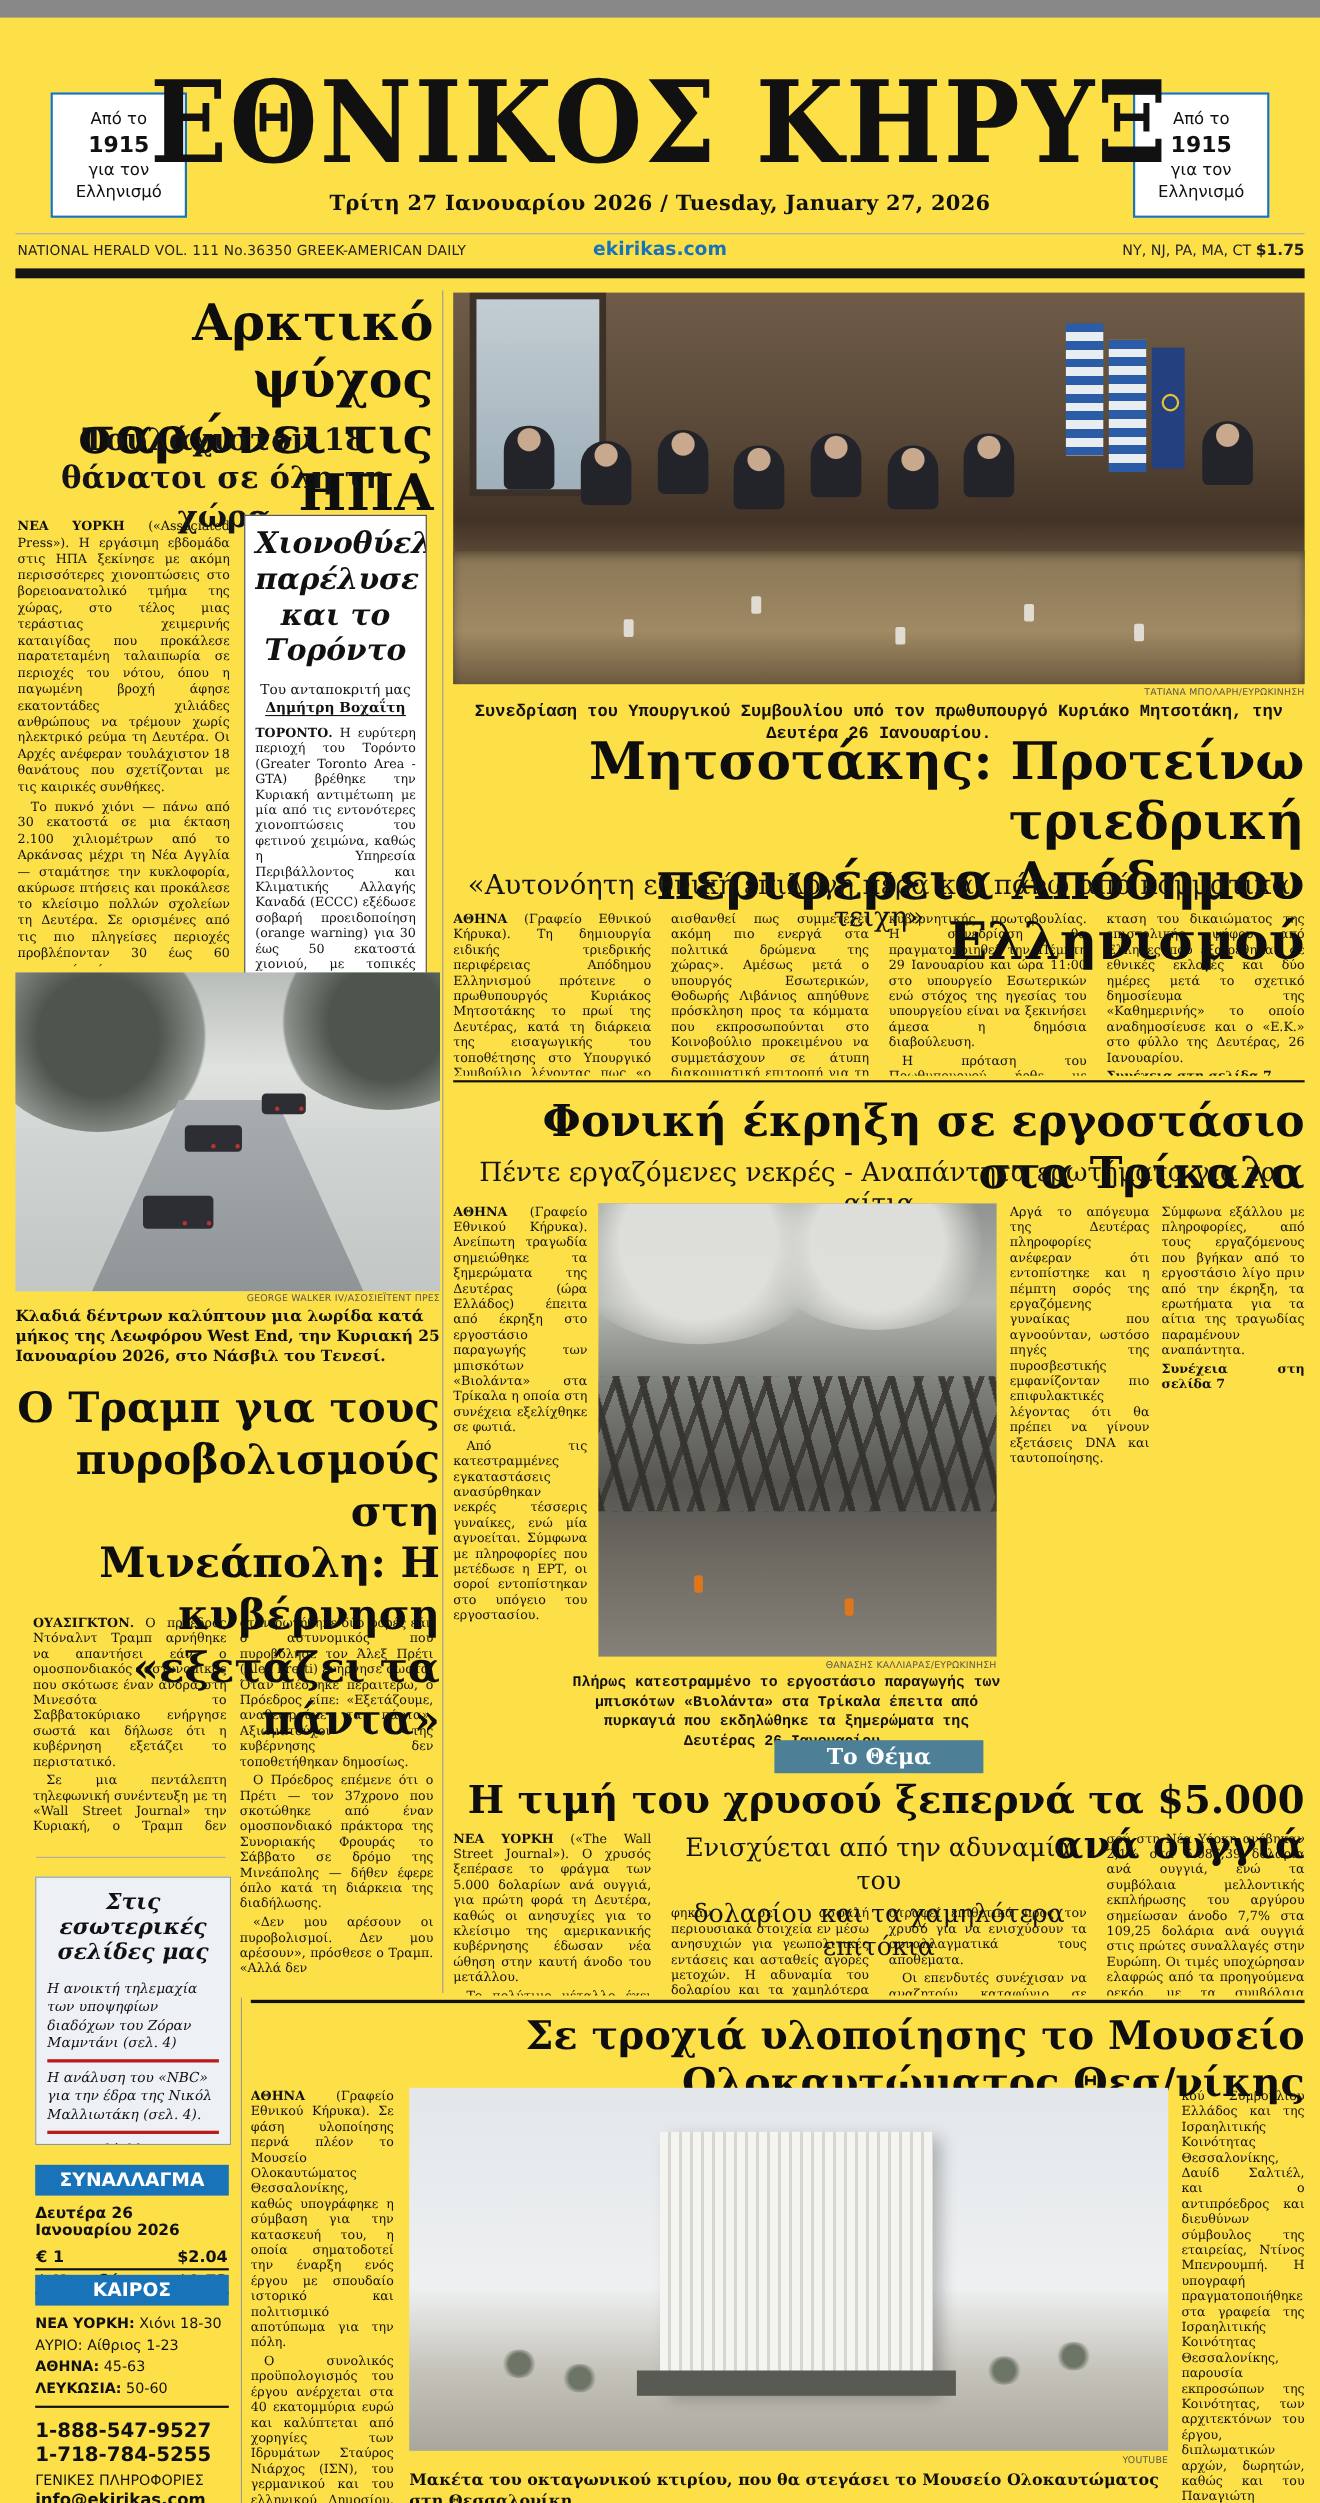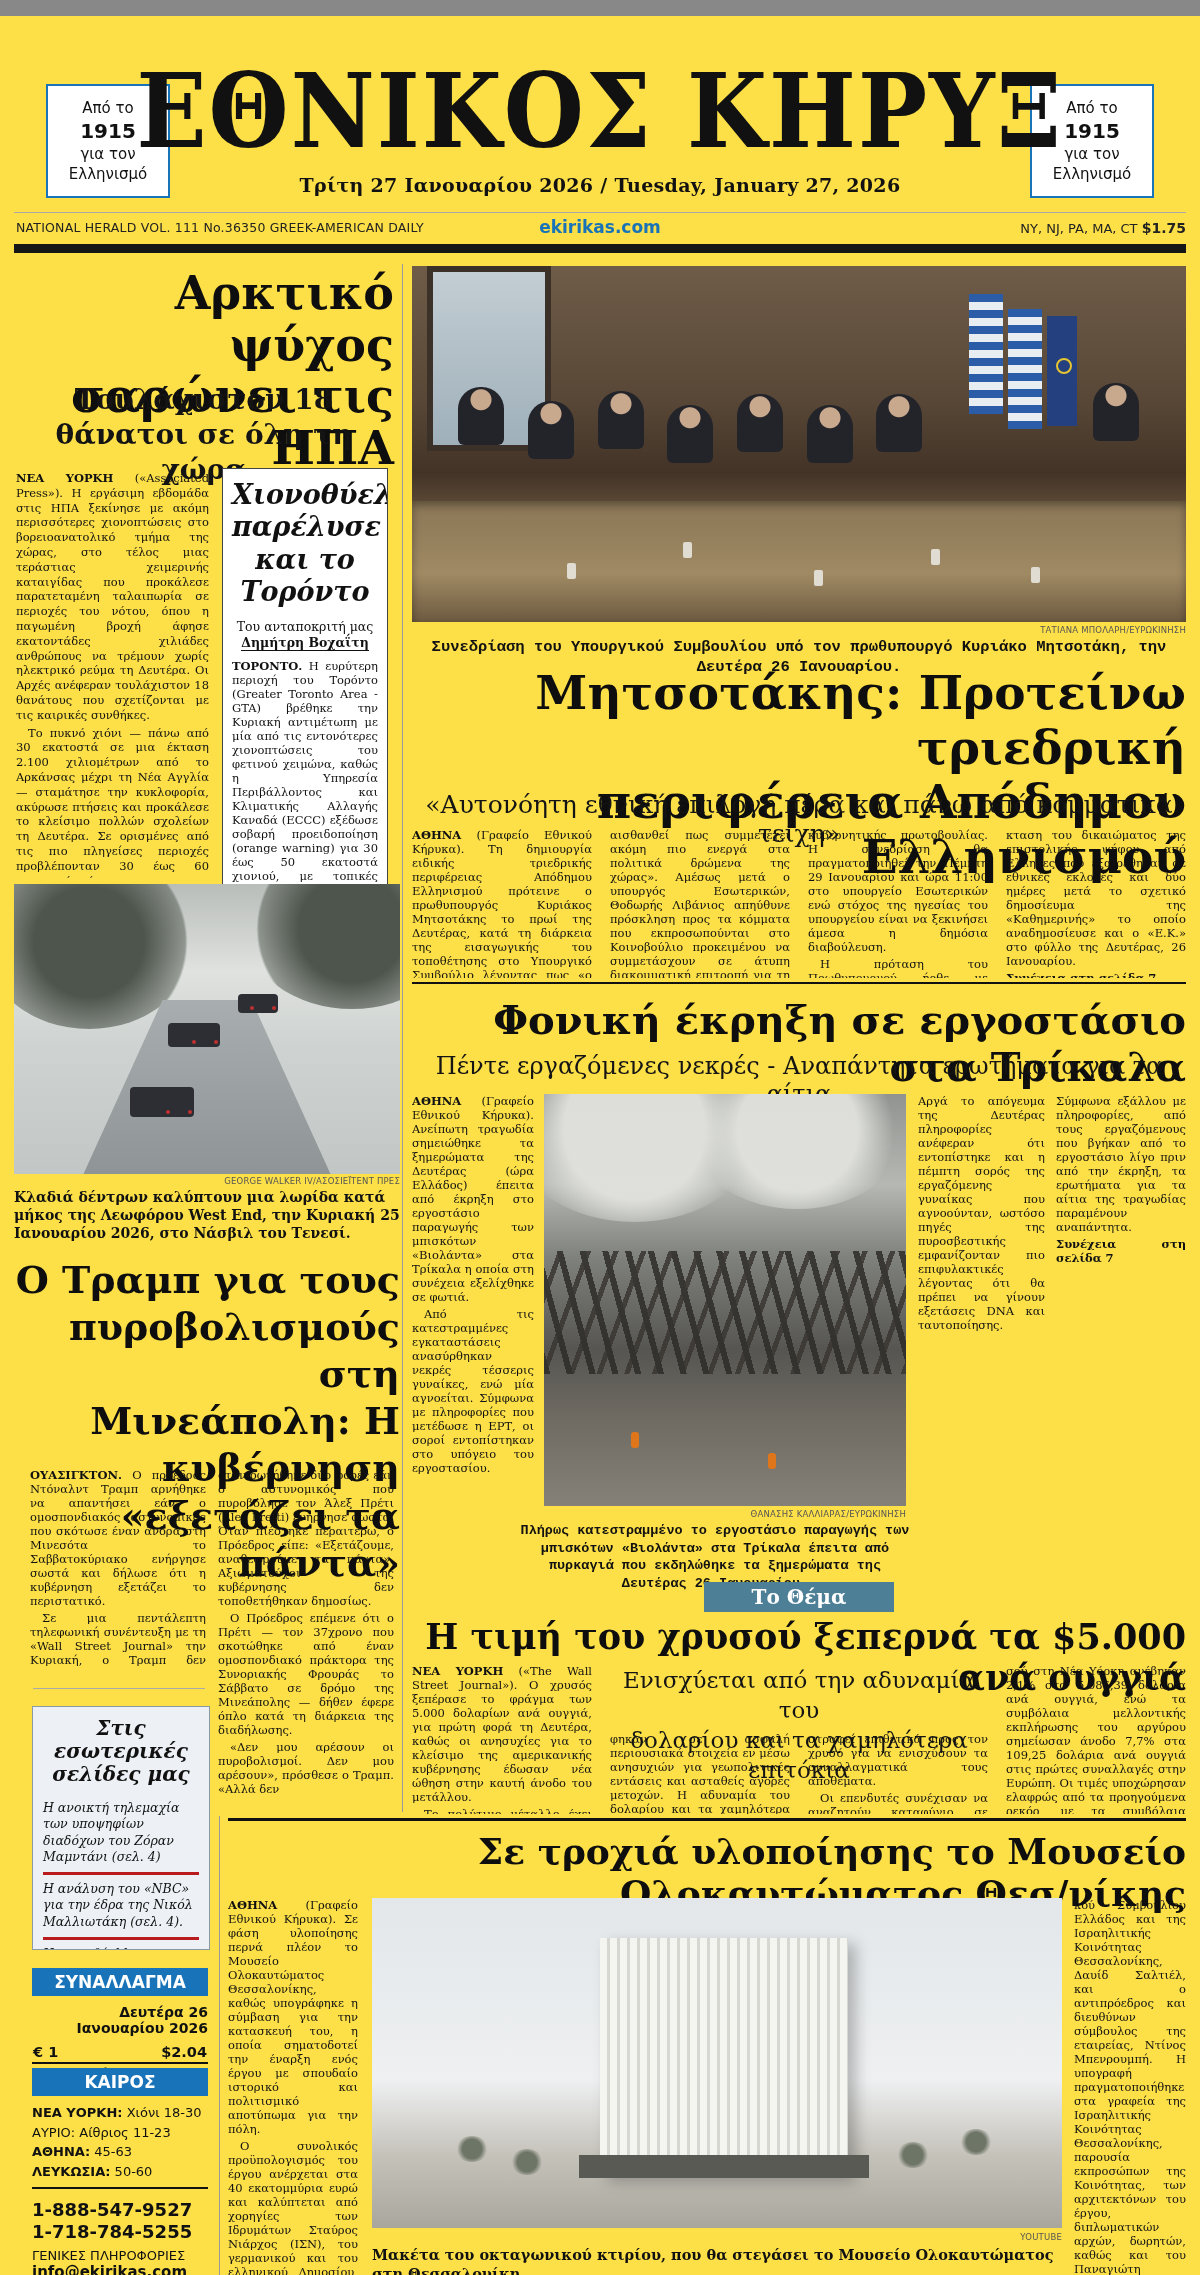--- a/index.html
+++ b/index.html
@@ -53,21 +53,21 @@
   .inside-box { background:#edf1f5; border:1px solid #8a9aa5; padding:10px 10px 6px; overflow:hidden; }
   .inside-title { font-style:italic; font-weight:bold; font-size:20px; line-height:1.15;
                   text-align:center; margin-bottom:8px; }
   .inside-item { font-style:italic; font-size:12.5px; line-height:1.3; padding:6px 0 7px; }
   .inside-item.rule { border-bottom:3px solid #b91c1c; }
 
   
   .blue-bar { background:#1873b8; color:#fff; font-family:"DejaVu Sans",sans-serif;
               font-weight:bold; font-size:17px; text-align:center; padding:4px 0; }
   .fx-date { font-family:"DejaVu Sans",sans-serif; font-weight:bold; font-size:14px;
-             text-align:right; margin:8px 0 6px; }
+             text-align:left; margin:8px 0 6px; }
   .fx-row { display:flex; justify-content:space-between; font-family:"DejaVu Sans",sans-serif;
             font-weight:bold; font-size:14.5px; border-bottom:2px solid #111; padding:2px 1px; }
   .wx-row { font-family:"DejaVu Sans",sans-serif; font-size:13px; line-height:1.5; }
   .wx-row .lbl { font-weight:bold; }
   .wx-row.plain .lbl { font-weight:normal; }
   .phones { font-family:"DejaVu Sans",sans-serif; font-weight:bold; font-size:18px; line-height:1.2; }
   .geninfo { font-family:"DejaVu Sans",sans-serif; font-size:13px; margin-top:6px; }
   .email { font-family:"DejaVu Sans",sans-serif; font-weight:bold; font-size:15px; }
 
   
@@ -286,21 +286,21 @@
 
   <div class="abs" style="left:32px; top:2052px; width:176px;">
     <div class="blue-bar">ΚΑΙΡΟΣ</div>
     <div style="padding-top:7px;">
       <div class="wx-row">
         <span class="lbl">ΝΕΑ ΥΟΡΚΗ:</span>
         <span>Χιόνι 18-30</span>
       </div>
       <div class="wx-row plain">
         <span class="lbl">ΑΥΡΙΟ:</span>
-        <span>Αίθριος 11-23</span>
+        <span>Αίθριος 1-23</span>
       </div>
       <div class="wx-row">
         <span class="lbl">ΑΘΗΝΑ:</span>
         <span>45-63</span>
       </div>
       <div class="wx-row">
         <span class="lbl">ΛΕΥΚΩΣΙΑ:</span>
         <span>50-60</span>
       </div>
     </div>

